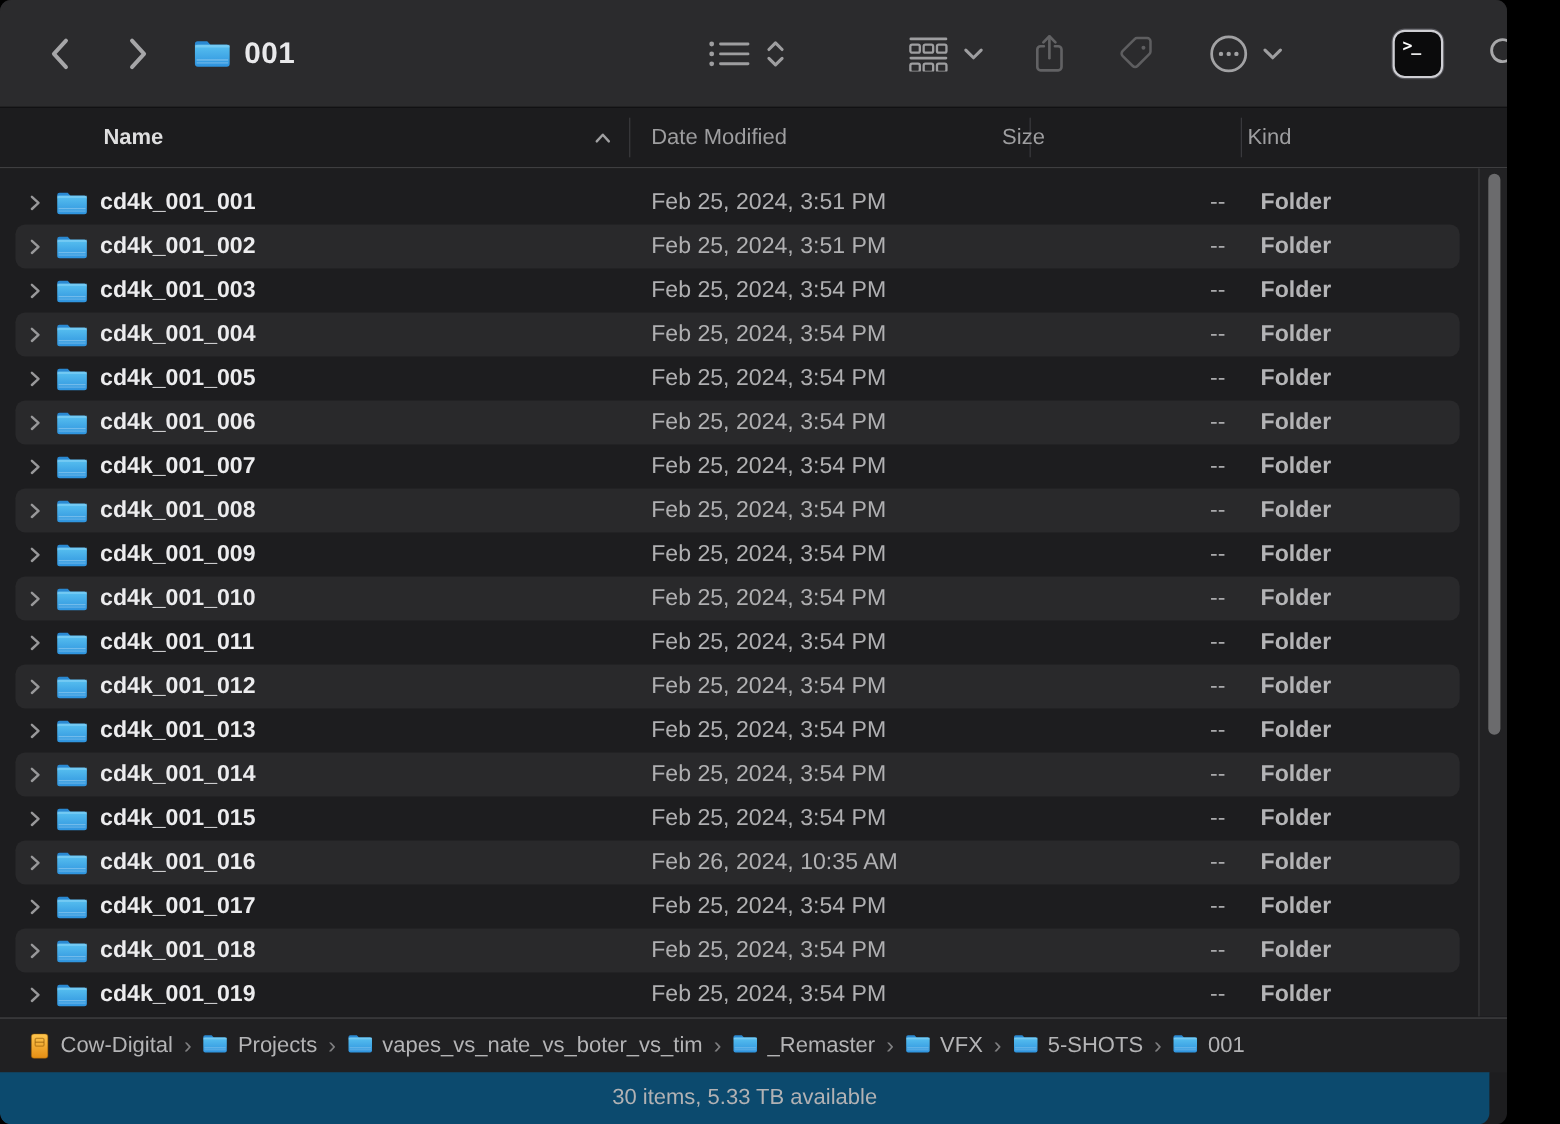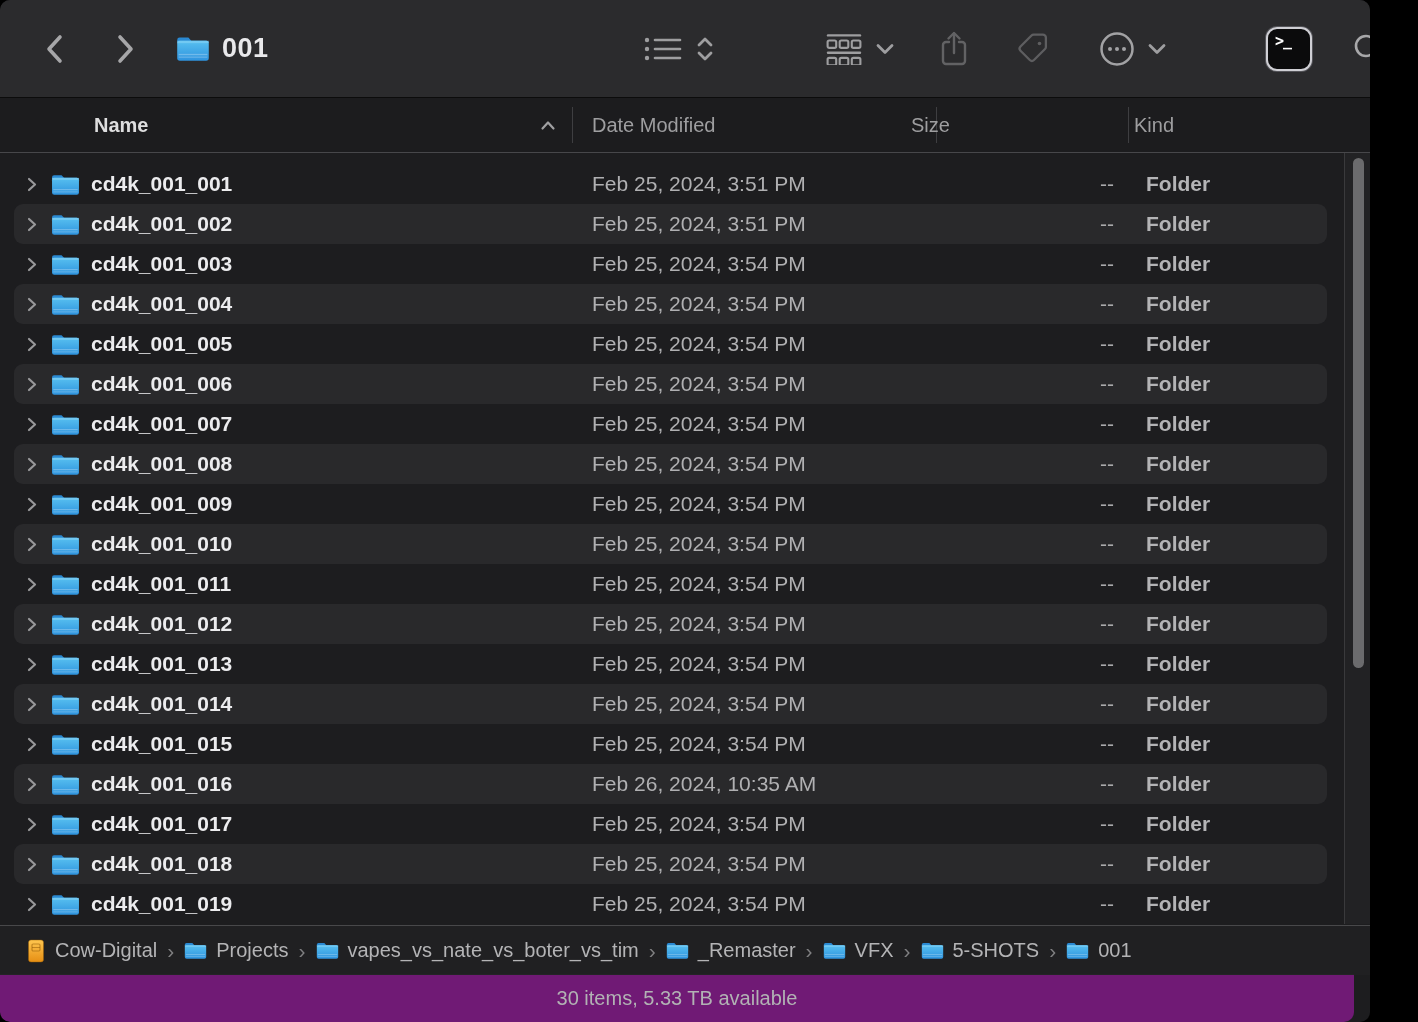--- a/index.html
+++ b/index.html
@@ -36,26 +36,26 @@
   .c-date{width:364px;padding-left:20px;color:#b0b0b2;font-weight:500;}
   .c-size{width:192px;justify-content:flex-end;padding-right:14px;color:#a9a9ab;font-weight:500;}
   .c-kind{flex:1;padding-left:18px;color:#b4b4b6;font-weight:700;}
 
   
   .scroll-track{position:absolute;top:153px;bottom:98px;right:0;width:25px;background:#222224;border-left:1px solid #3a3a3c;}
   .scroll-thumb{position:absolute;top:5px;right:6px;width:11px;height:510px;background:#6b6b6d;border-radius:6px;}
 
   
   .pathbar{position:absolute;left:0;right:0;bottom:47px;height:50px;background:#202022;border-top:1px solid #48484a;display:flex;align-items:center;padding:0 10px 0 26px;box-sizing:border-box;white-space:nowrap;overflow:hidden;}
-  .path-item{display:flex;align-items:center;font-size:20px;color:#b4b4b6;}
+  .path-item{display:flex;align-items:flex-start;font-size:20px;color:#b4b4b6;}
   .path-item .picon{margin-right:9px;display:flex;}
   .path-sep{margin:0 10px;color:#808082;font-size:21px;}
 
   
-  .statusbar{position:absolute;left:0;right:16px;bottom:0;height:47px;background:#701a75;border-top:1px solid #242426;display:flex;align-items:center;justify-content:center;border-radius:0 0 10px 10px;}
+  .statusbar{position:absolute;left:0;right:16px;bottom:0;height:47px;background:#0c4a6e;border-top:1px solid #242426;display:flex;align-items:center;justify-content:center;border-radius:0 0 10px 10px;}
   .status-text{font-size:20px;color:#b2b2b4;}
 
   svg{display:block;}
   .hidden-defs{position:absolute;width:0;height:0;overflow:hidden;}
 </style>
 </head>
 <body>
 
 <svg class="hidden-defs" aria-hidden="true">
   <defs>

